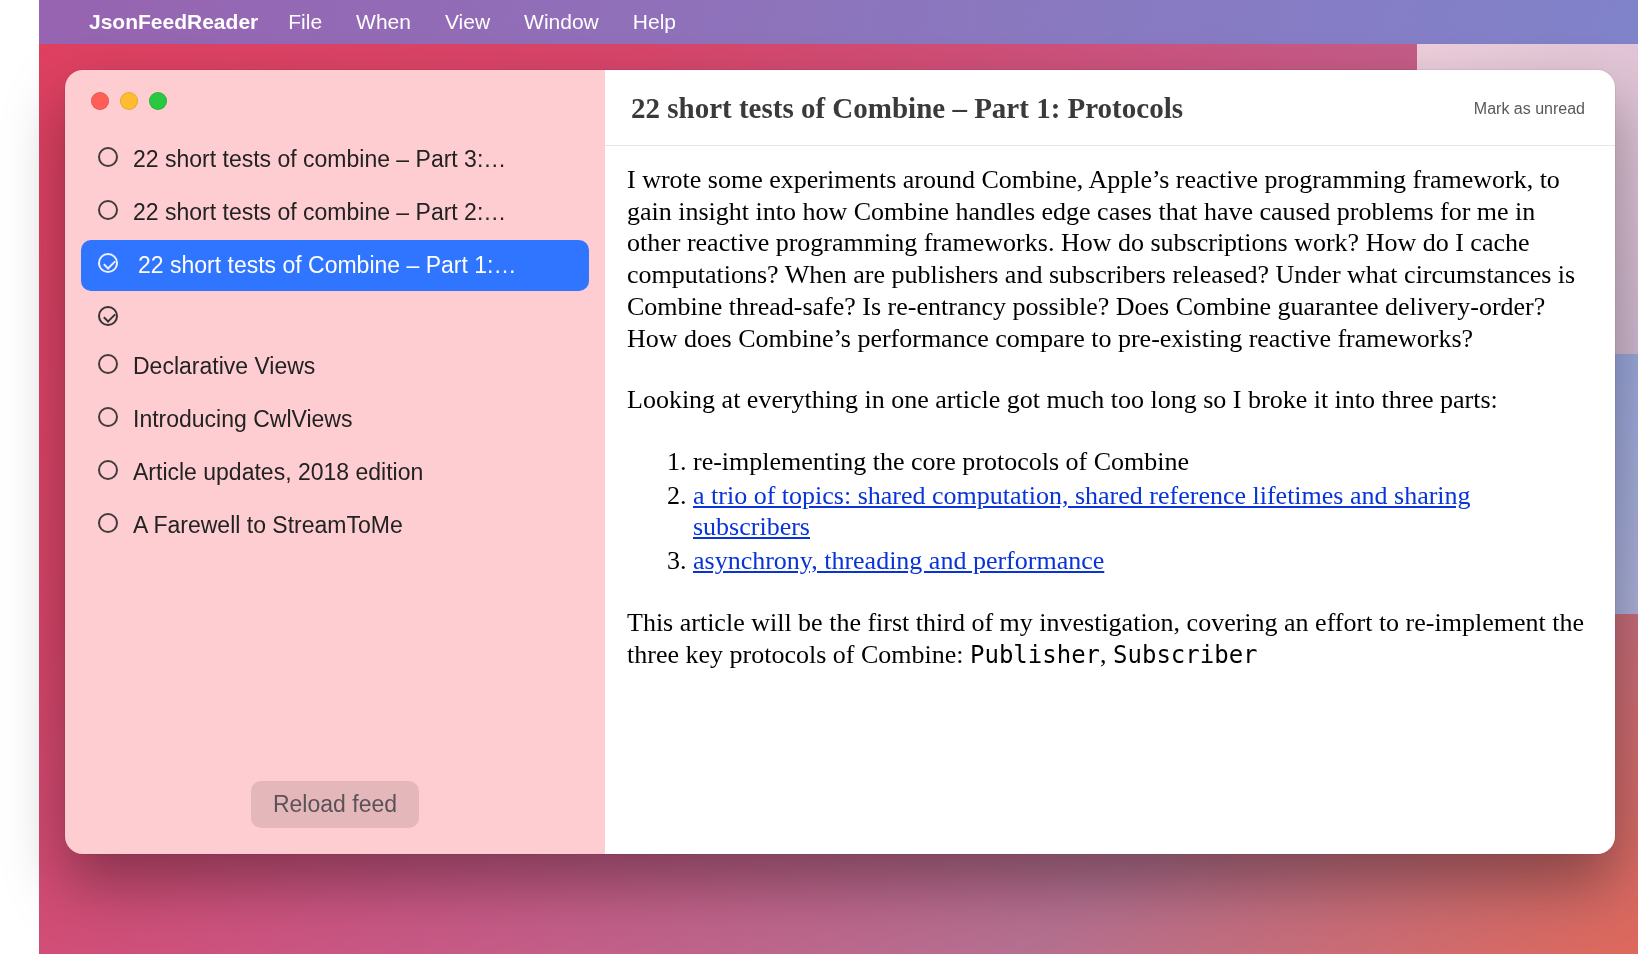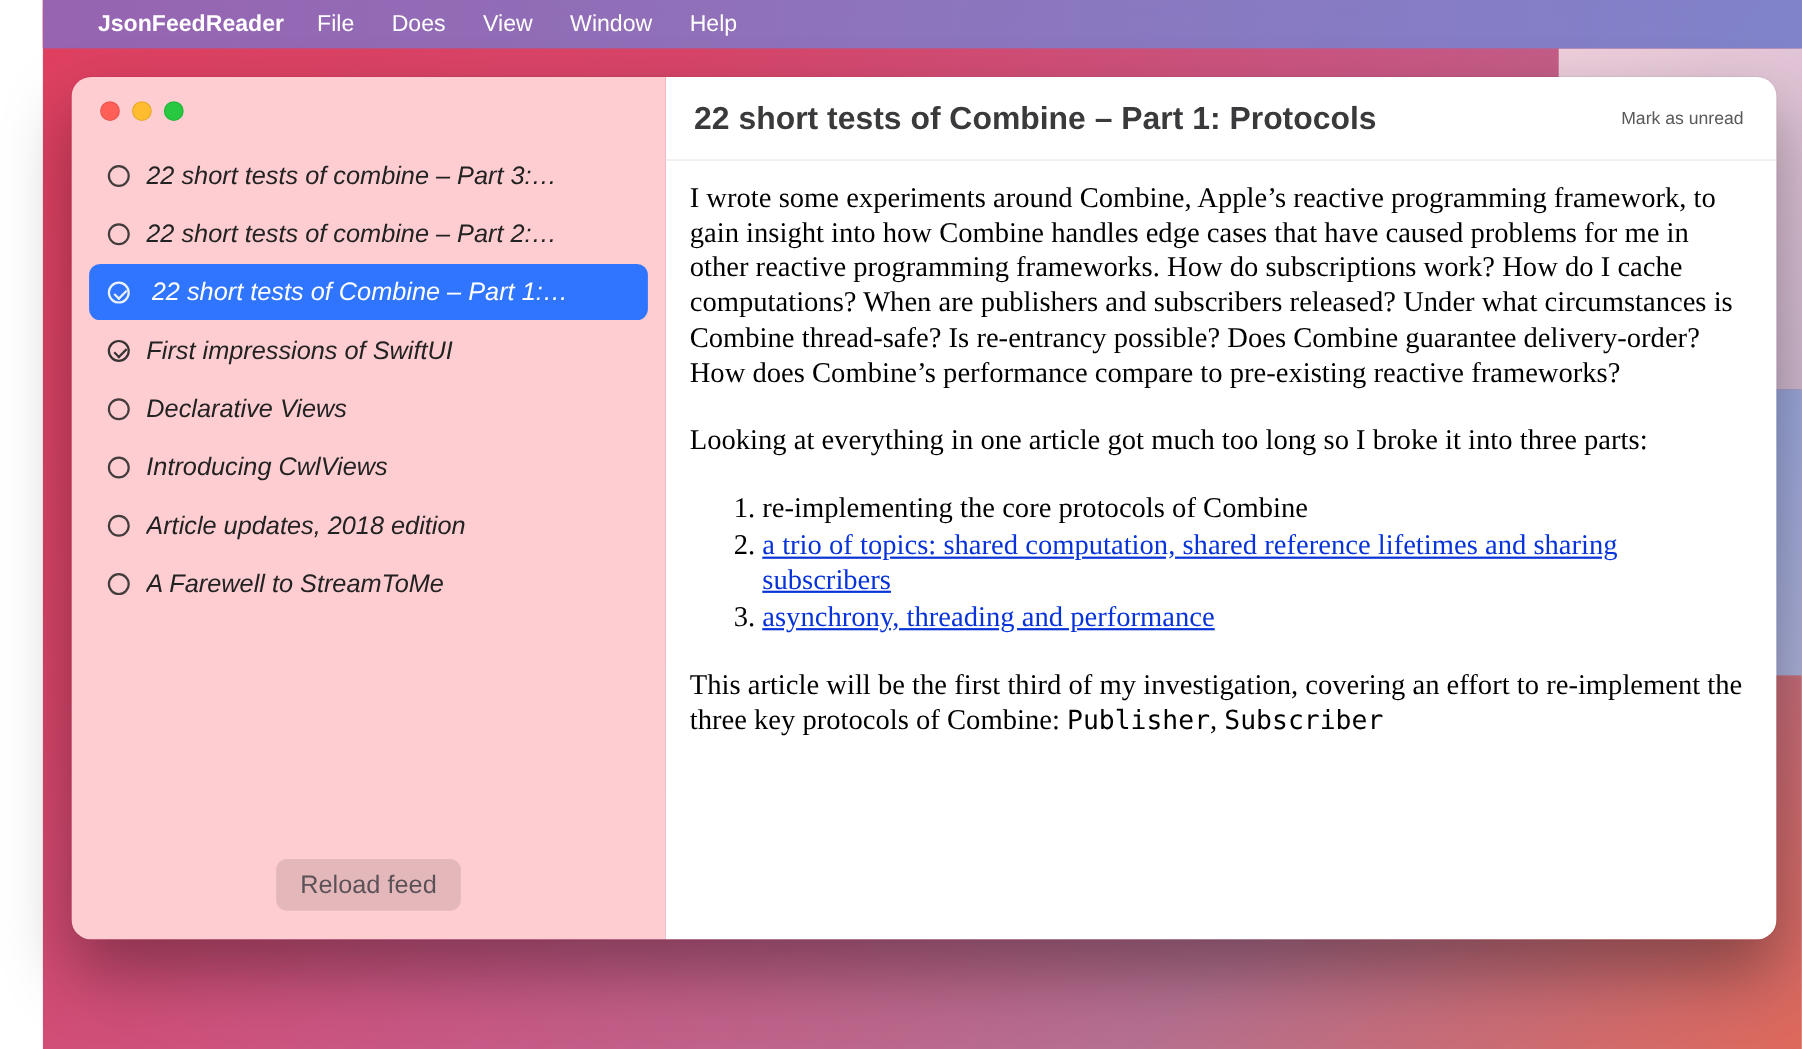--- a/index.html
+++ b/index.html
@@ -48,27 +48,26 @@
   display: flex; flex-direction: column;
 }
 .traffic { display:flex; gap:11px; padding: 22px 22px 16px 26px; }
 .tl { width:18px; height:18px; border-radius:50%; }
 .tl.red { background:#ff5f57; box-shadow: inset 0 0 0 1px rgba(0,0,0,0.1);}
 .tl.yellow { background:#febc2e; box-shadow: inset 0 0 0 1px rgba(0,0,0,0.1);}
 .tl.green { background:#28c840; box-shadow: inset 0 0 0 1px rgba(0,0,0,0.1);}
 
 .feed-list { flex:1; padding: 6px 12px 0 12px; overflow:hidden; }
 .feed-item {
-  display:flex; align-items:center; gap:14px;
+  display:flex; align-items:flex-start; gap:14px;
   padding: 12px 16px; margin: 2px 4px;
   border-radius: 10px;
   font-size: 23px; color:#222;
   white-space: nowrap; overflow:hidden; text-overflow: ellipsis;
   cursor: default;
-  font-style: italic;
 }
 .feed-item.selected { background:#3075ff; color:#fff;gap:19px; }
 .feed-item .icon-slot { width:22px; height:22px; flex:0 0 22px; display:flex; align-items:center; justify-content:center; }
 .feed-item .label { overflow:hidden; text-overflow:ellipsis; }
 
 .circle-icon { width:20px; height:20px; border:2px solid currentColor; border-radius:50%; opacity:0.85; }
 .check-circle-icon { width:20px; height:20px; border:2px solid currentColor; border-radius:50%; position:relative; opacity:0.9; }
 .check-circle-icon::after {
   content:""; position:absolute; left:4px; top:5px; width:9px; height:5px;
   border-left:2px solid currentColor; border-bottom:2px solid currentColor;
@@ -83,21 +82,21 @@
   cursor: default;
 }
 
 
 .content { flex:1; background:#fff; display:flex; flex-direction:column; }
 .content-header {
   display:flex; align-items:center; justify-content:space-between;
   padding: 22px 30px 20px 26px;
   border-bottom: 1px solid #e6e6e6;
 }
-.content-title { font-size:29px; font-weight:700; color:#3a3a3c; }
+.content-title { font-size:29px; font-weight:700; color:#3a3a3c;font-family:Liberation Serif, serif; }
 .mark-unread { font-size:16px; color:#595959; cursor:default; }
 
 .article {
   padding: 18px 22px 22px 22px; overflow:hidden;
   font-family: Georgia, "Times New Roman", serif;
   font-size: 26px; line-height: 1.22; color:#000;
 }
 .article p { margin-bottom: 30px; }
 .article ol { margin: 0 0 30px 48px; padding-left: 18px; }
 .article ol li { margin: 2px 0; }
@@ -109,21 +108,21 @@
 <body>
 
 <div class="desktop">
   <div class="bg-stripe-white"></div>
   <div class="bg-stripe-blue"></div>
 
   <div class="menubar">
     <span class="apple"></span>
     <span class="app-name">JsonFeedReader</span>
     <span class="menu-item">File</span>
-    <span class="menu-item">Does</span>
+    <span class="menu-item">When</span>
     <span class="menu-item">View</span>
     <span class="menu-item">Window</span>
     <span class="menu-item">Help</span>
   </div>
 
   <div class="window">
 
     <div class="sidebar">
       <div class="traffic">
         <div class="tl red"></div>
@@ -147,21 +146,20 @@
         <div class="feed-item selected">
           <span class="icon-slot">
               <span class="check-circle-icon"></span>
             </span>
           <span class="label">22 short tests of Combine – Part 1:…</span>
         </div>
         <div class="feed-item">
           <span class="icon-slot">
               <span class="check-circle-icon"></span>
             </span>
-          <span class="label">First impressions of SwiftUI</span>
         </div>
         <div class="feed-item">
           <span class="icon-slot">
               <span class="circle-icon"></span>
             </span>
           <span class="label">Declarative Views</span>
         </div>
         <div class="feed-item">
           <span class="icon-slot">
               <span class="circle-icon"></span>

